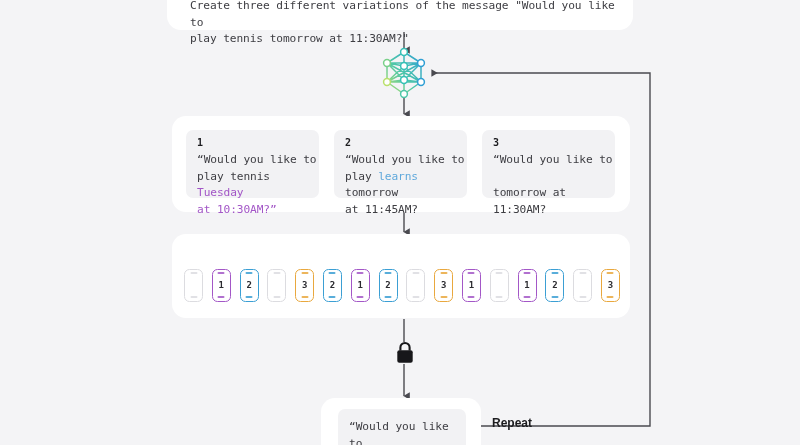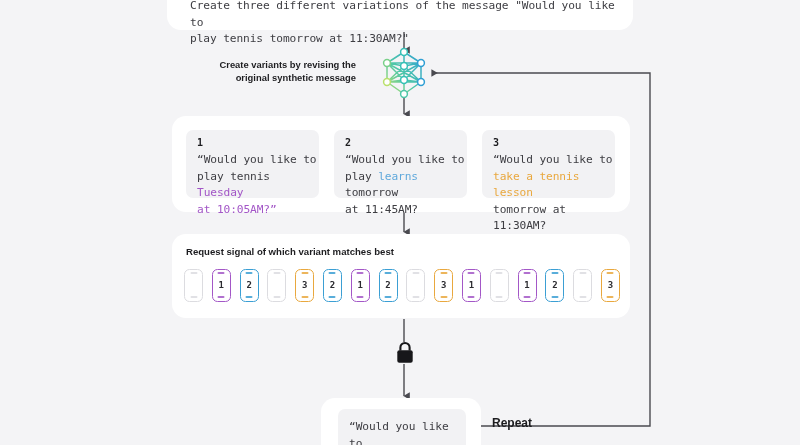--- a/index.html
+++ b/index.html
@@ -163,24 +163,20 @@
     <line x1="404" y1="364" x2="404" y2="396" stroke="#4a4a50" stroke-width="1.4" marker-end="url(#arrowDown)"></line>
 
     <path d="M481 426 L650 426 L650 73 L432 73" fill="none" stroke="#4a4a50" stroke-width="1.4" marker-end="url(#arrowLeft)"></path>
   </svg>
 
   <div class="panel" id="prompt-card">
     <div class="mono" id="prompt-text">Create three different variations of the message "Would you like to
 play tennis tomorrow at 11:30AM?"</div>
   </div>
 
-  <div class="caption" id="model-caption" style="left:196px;top:59px;width:160px;">
-    <span style="white-space:pre-line;">Create variants by revising the
-original synthetic message</span>
-  </div>
 
   <svg width="800" height="445">
     <g transform="translate(381,50)" stroke="url(#nnGrad)" stroke-width="1.5" fill="none">
 
       <path d="M23,2 L6,13 M23,2 L40,13 M23,2 L23,16
                M6,13 L23,16 M6,13 L40,13 M6,13 L23,30 M6,13 L40,32
                M40,13 L23,16 M40,13 L23,30 M40,13 L6,32
                M23,16 L6,32 M23,16 L40,32 M23,16 L23,30
                M6,32 L23,44 M6,32 L40,32 M6,32 L23,30
                M40,32 L23,44 M40,32 L23,30
@@ -197,40 +193,39 @@
       <circle cx="23" cy="44" r="3.4" fill="#fff" stroke="#4ec7a8"></circle>
     </g>
   </svg>
 
   <div class="panel" id="variants-panel">
 
     <div class="variant-card" style="left:14px;">
       <span class="num">1</span>
       <div class="body mono"><span>“Would you like to
 play tennis </span><span class="hl-purple">Tuesday
-at 10:05AM?”</span><span></span></div>
+at 10:30AM?”</span><span></span></div>
     </div>
 
     <div class="variant-card" style="left:162px;">
       <span class="num">2</span>
       <div class="body mono"><span>“Would you like to
 play </span><span class="hl-blue">learns</span><span> tomorrow
 at 11:45AM?</span></div>
     </div>
 
     <div class="variant-card" style="left:310px;">
       <span class="num">3</span>
       <div class="body mono"><span>“Would you like to
-</span><span class="hl-orange">take a tennis lesson</span><span>
+</span><span>
 tomorrow at 11:30AM?</span></div>
     </div>
   </div>
 
   <div class="panel" id="signal-panel">
-    <div id="signal-title">Request signal of which variant matches best</div>
     <div id="phone-row">
         <div class="phone c-gray">
           <span class="lab"></span>
         </div>
         <div class="phone c-purple">
           <span class="lab">1</span>
         </div>
         <div class="phone c-blue">
           <span class="lab">2</span>
         </div>

